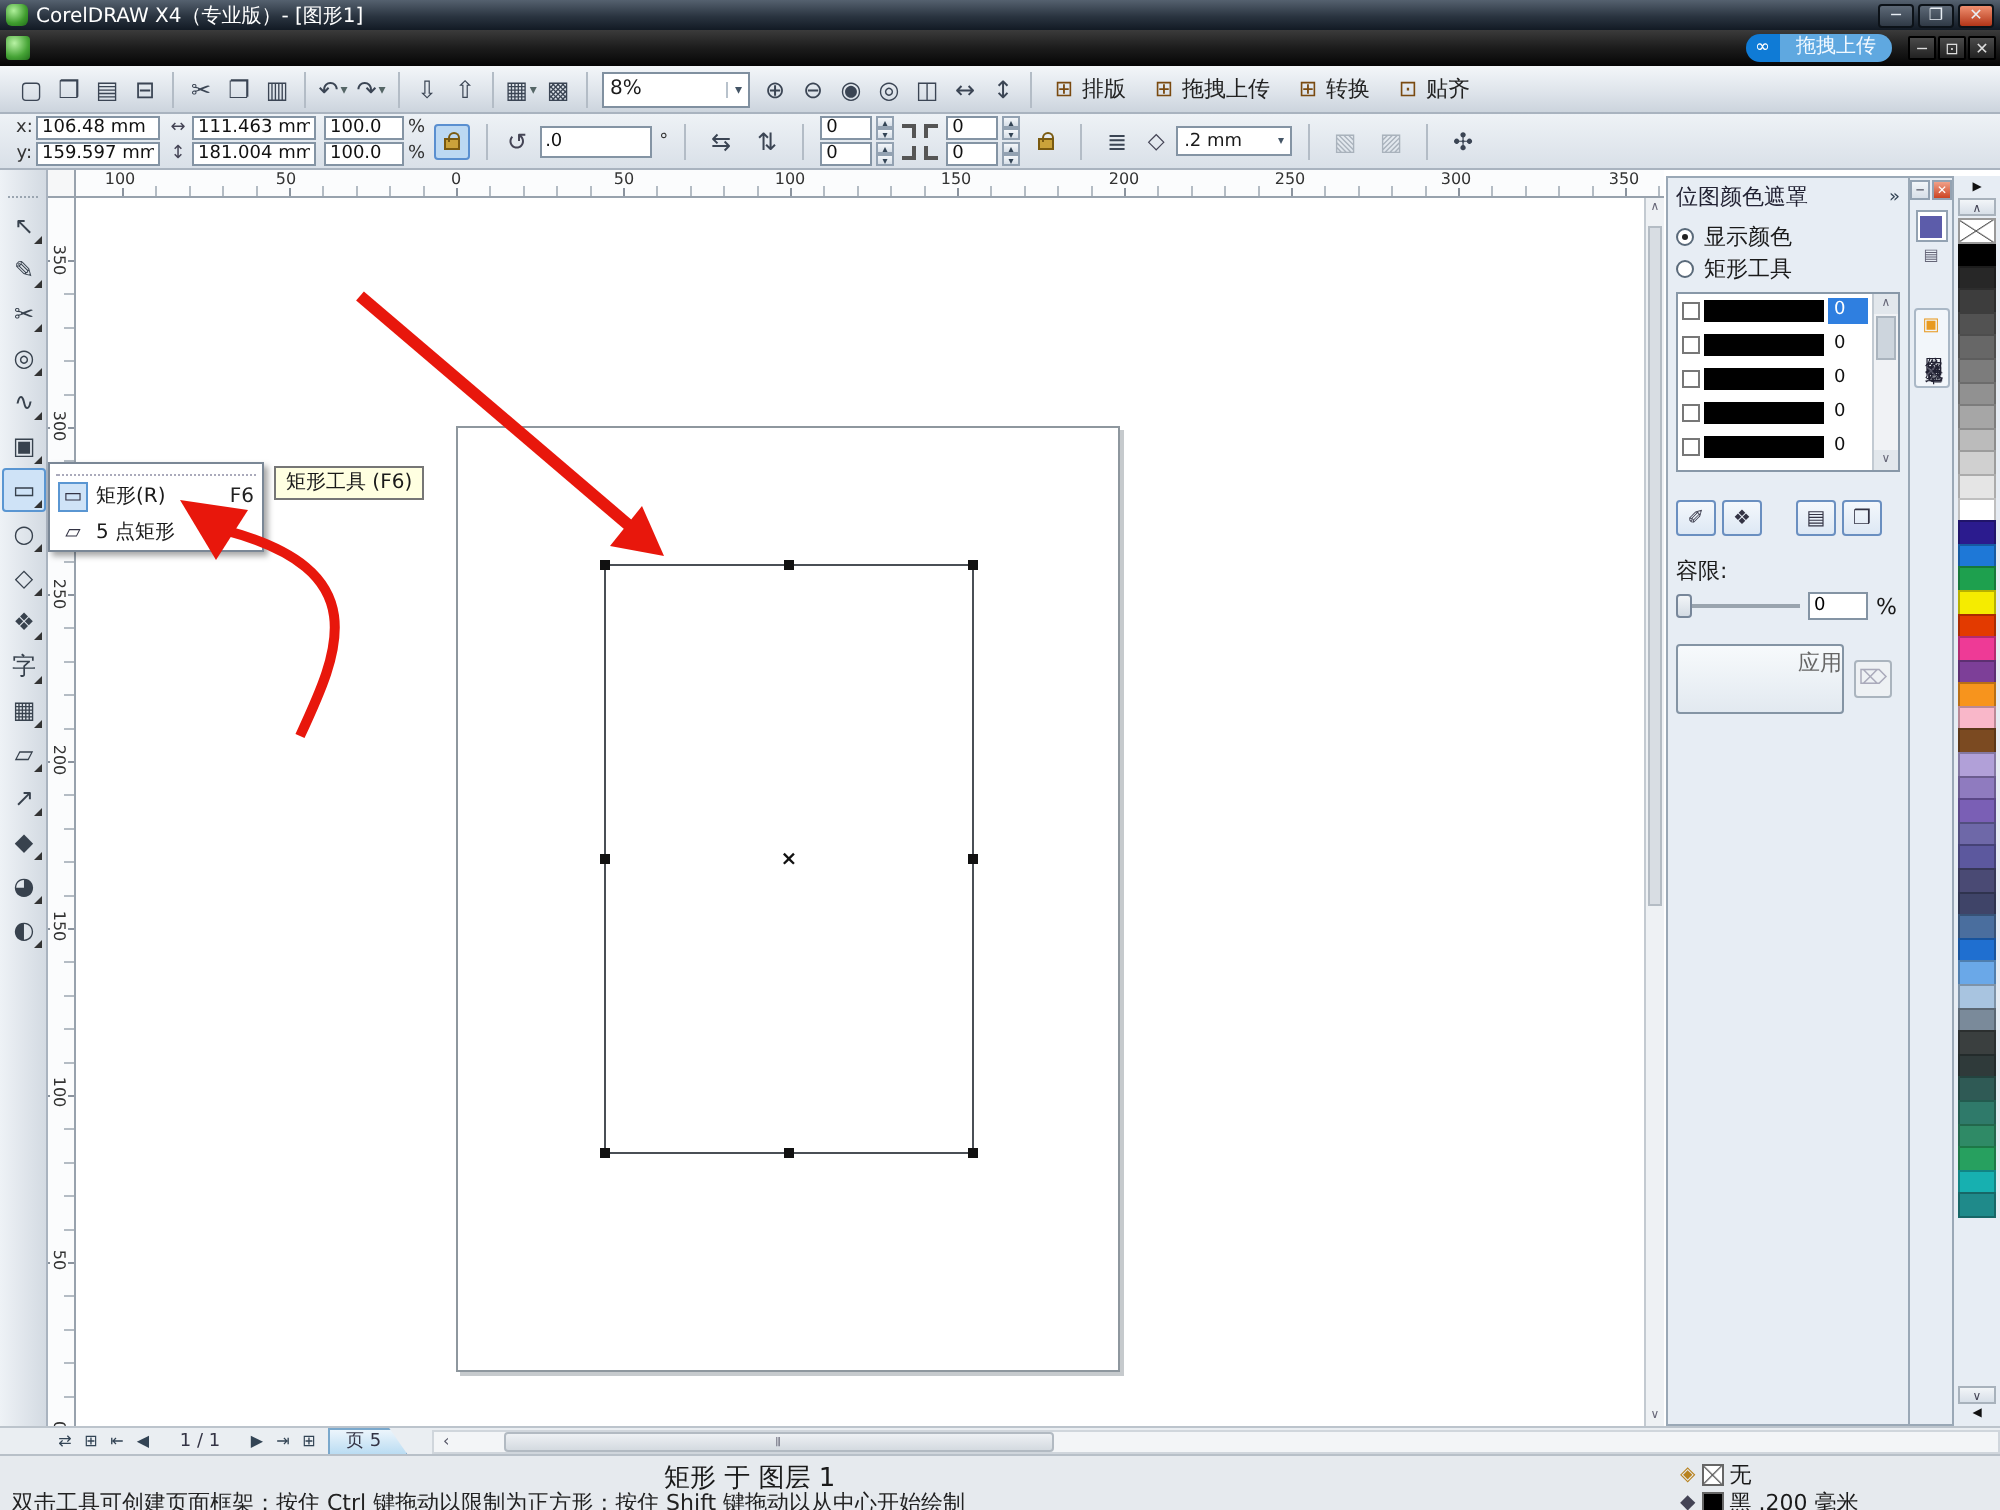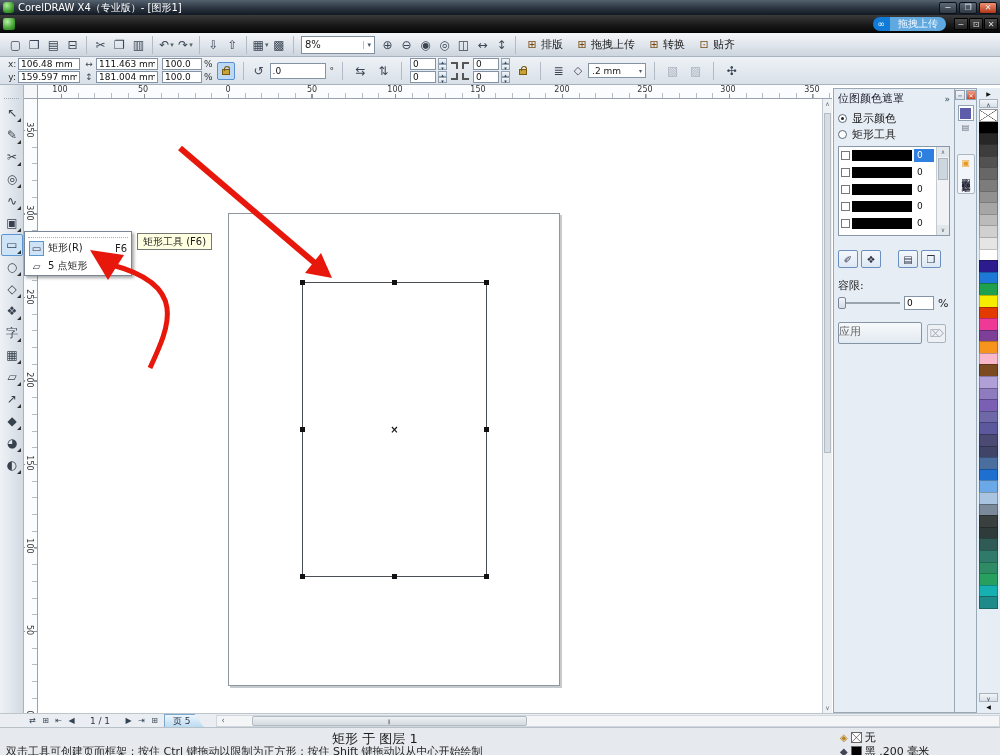--- a/index.html
+++ b/index.html
@@ -148,22 +148,22 @@
     font-size:10px;color:#334;display:flex;align-items:center;justify-content:center;border-radius:2px}
   .dk-btn.gap{margin-left:14px}
   .dk-tol-label{margin-top:10px;font-size:11px}
   .tol-row{display:flex;align-items:center;gap:4px;margin-top:3px}
   .slider{position:relative;width:62px;height:14px}
   .slider .track{position:absolute;left:0;right:0;top:6px;height:2px;background:#9aa4ae}
   .slider .thumb{position:absolute;left:0;top:1px;width:8px;height:12px;background:linear-gradient(#f2f5f8,#d4dce4);
     border:1px solid #78879a;border-radius:2px}
   .tol-input{width:30px;height:14px;border:1px solid #8494a4;background:#fff;font:9px "DejaVu Sans",sans-serif;padding:0 2px}
   .apply-row{display:flex;align-items:center;gap:5px;margin-top:12px}
-  .apply-btn{width:84px;height:22px;border:1px solid #8494a4;background:linear-gradient(#f7fafc,#e2e9f0);
-    font-size:11px;color:#666;text-align:left;line-height:17px;border-radius:2px}
+  .apply-btn{width:84px;height:35px;border:1px solid #8494a4;background:linear-gradient(#f7fafc,#e2e9f0);
+    font-size:11px;color:#666;text-align:right;line-height:17px;border-radius:2px}
   .trash-btn{width:19px;height:19px;border:1px solid #aab4be;background:#eef1f4;color:#aab;
     font-size:10px;display:flex;align-items:center;justify-content:center;border-radius:2px}
 
   
   .tabstrip{position:absolute;left:955px;top:3px;width:22px;bottom:0;display:flex;flex-direction:column;align-items:center;
     background:#e7edf4;border:1px solid #9aa8b6;border-left:none;padding-top:1px}
   .ts-btns{display:flex;gap:1px}
   .ts-btn{width:10px;height:10px;font-size:6px;line-height:9px;text-align:center;color:#334;
     background:linear-gradient(#f2f5f8,#d7dfe8);border:1px solid #93a2b2}
   .ts-btn.close{background:linear-gradient(#f0a088,#cc4422);color:#fff}

